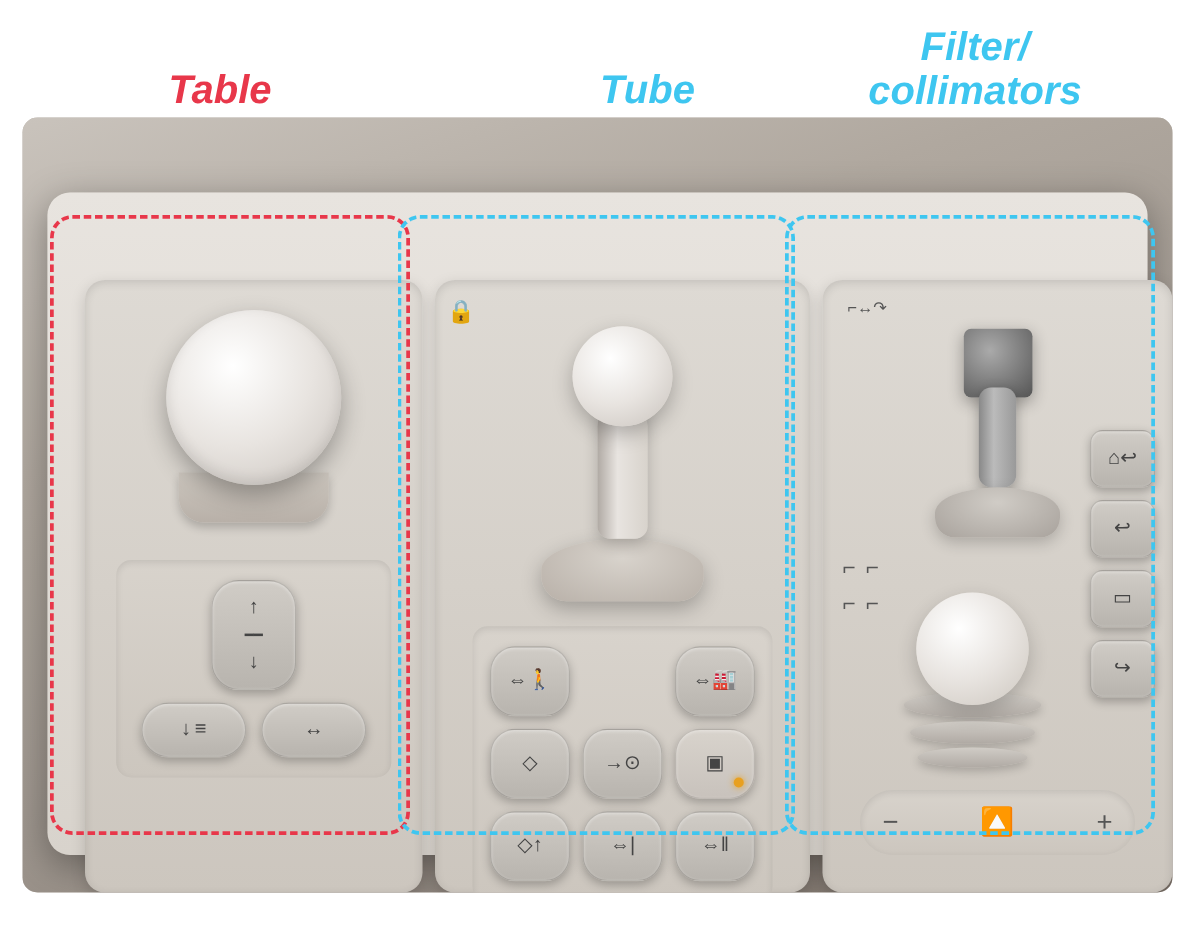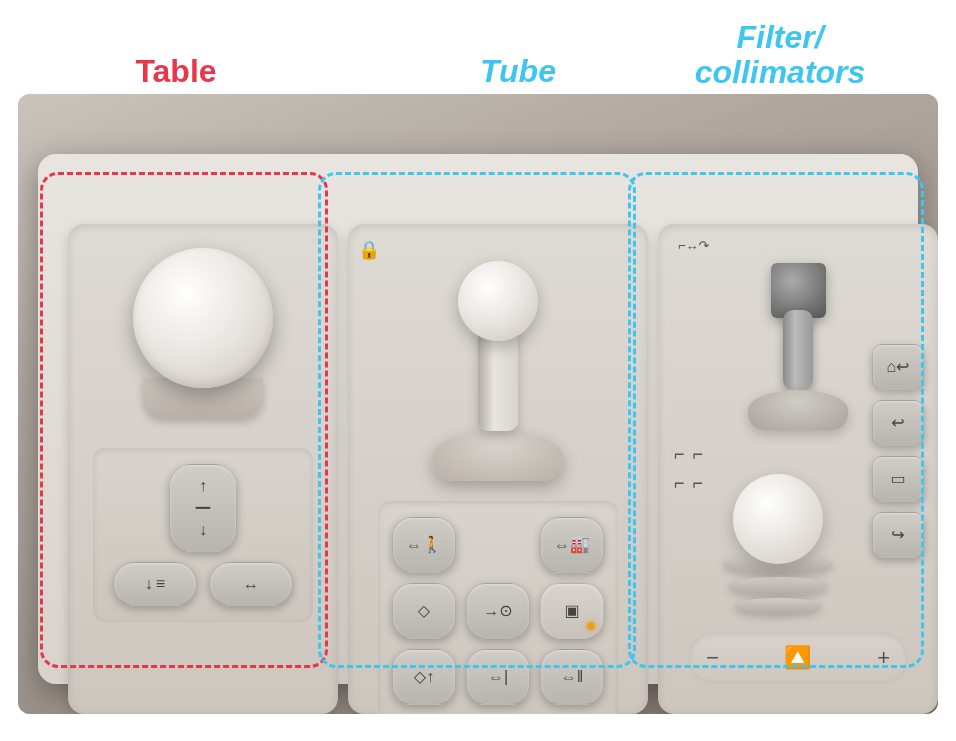--- a/index.html
+++ b/index.html
@@ -29,20 +29,21 @@
       align-items: flex-end;
       padding: 10px 40px 0px 40px;
       height: 90px;
       position: relative;
     }
 
     .label-table {
       color: #e8374a;
       font-size: 32px;
       font-weight: 900;
+      font-style: italic;
       text-align: center;
       width: 200px;
     }
 
     .label-tube {
       color: #3ec6f0;
       font-size: 32px;
       font-weight: 900;
       font-style: italic;
       text-align: center;

